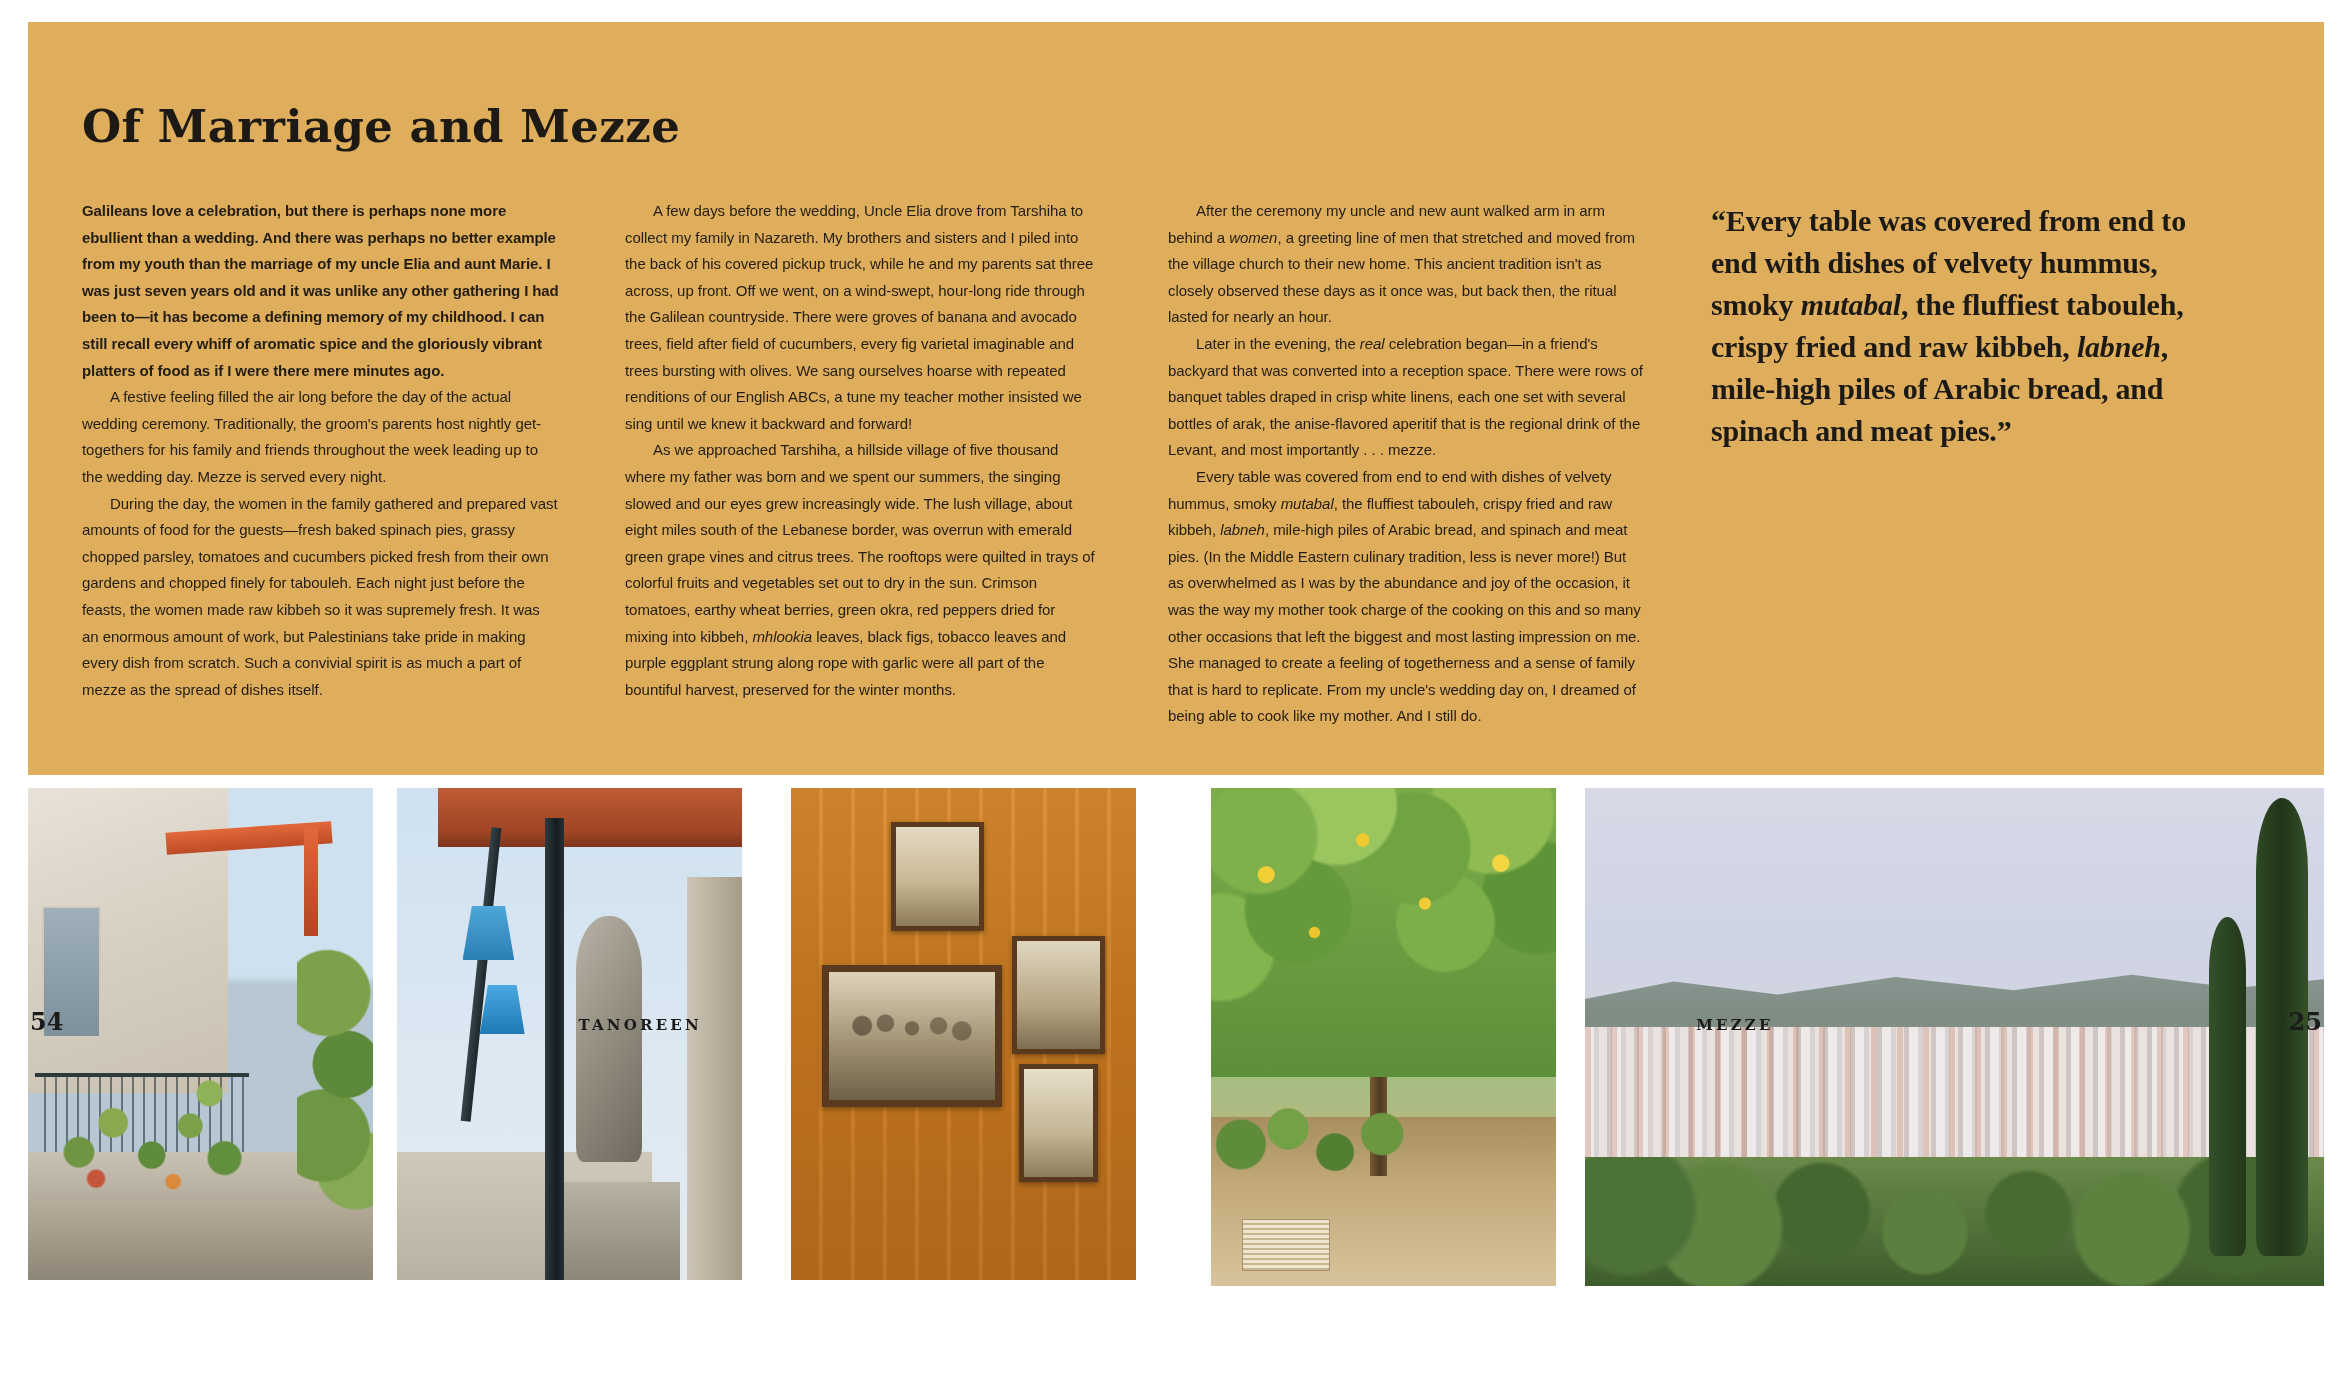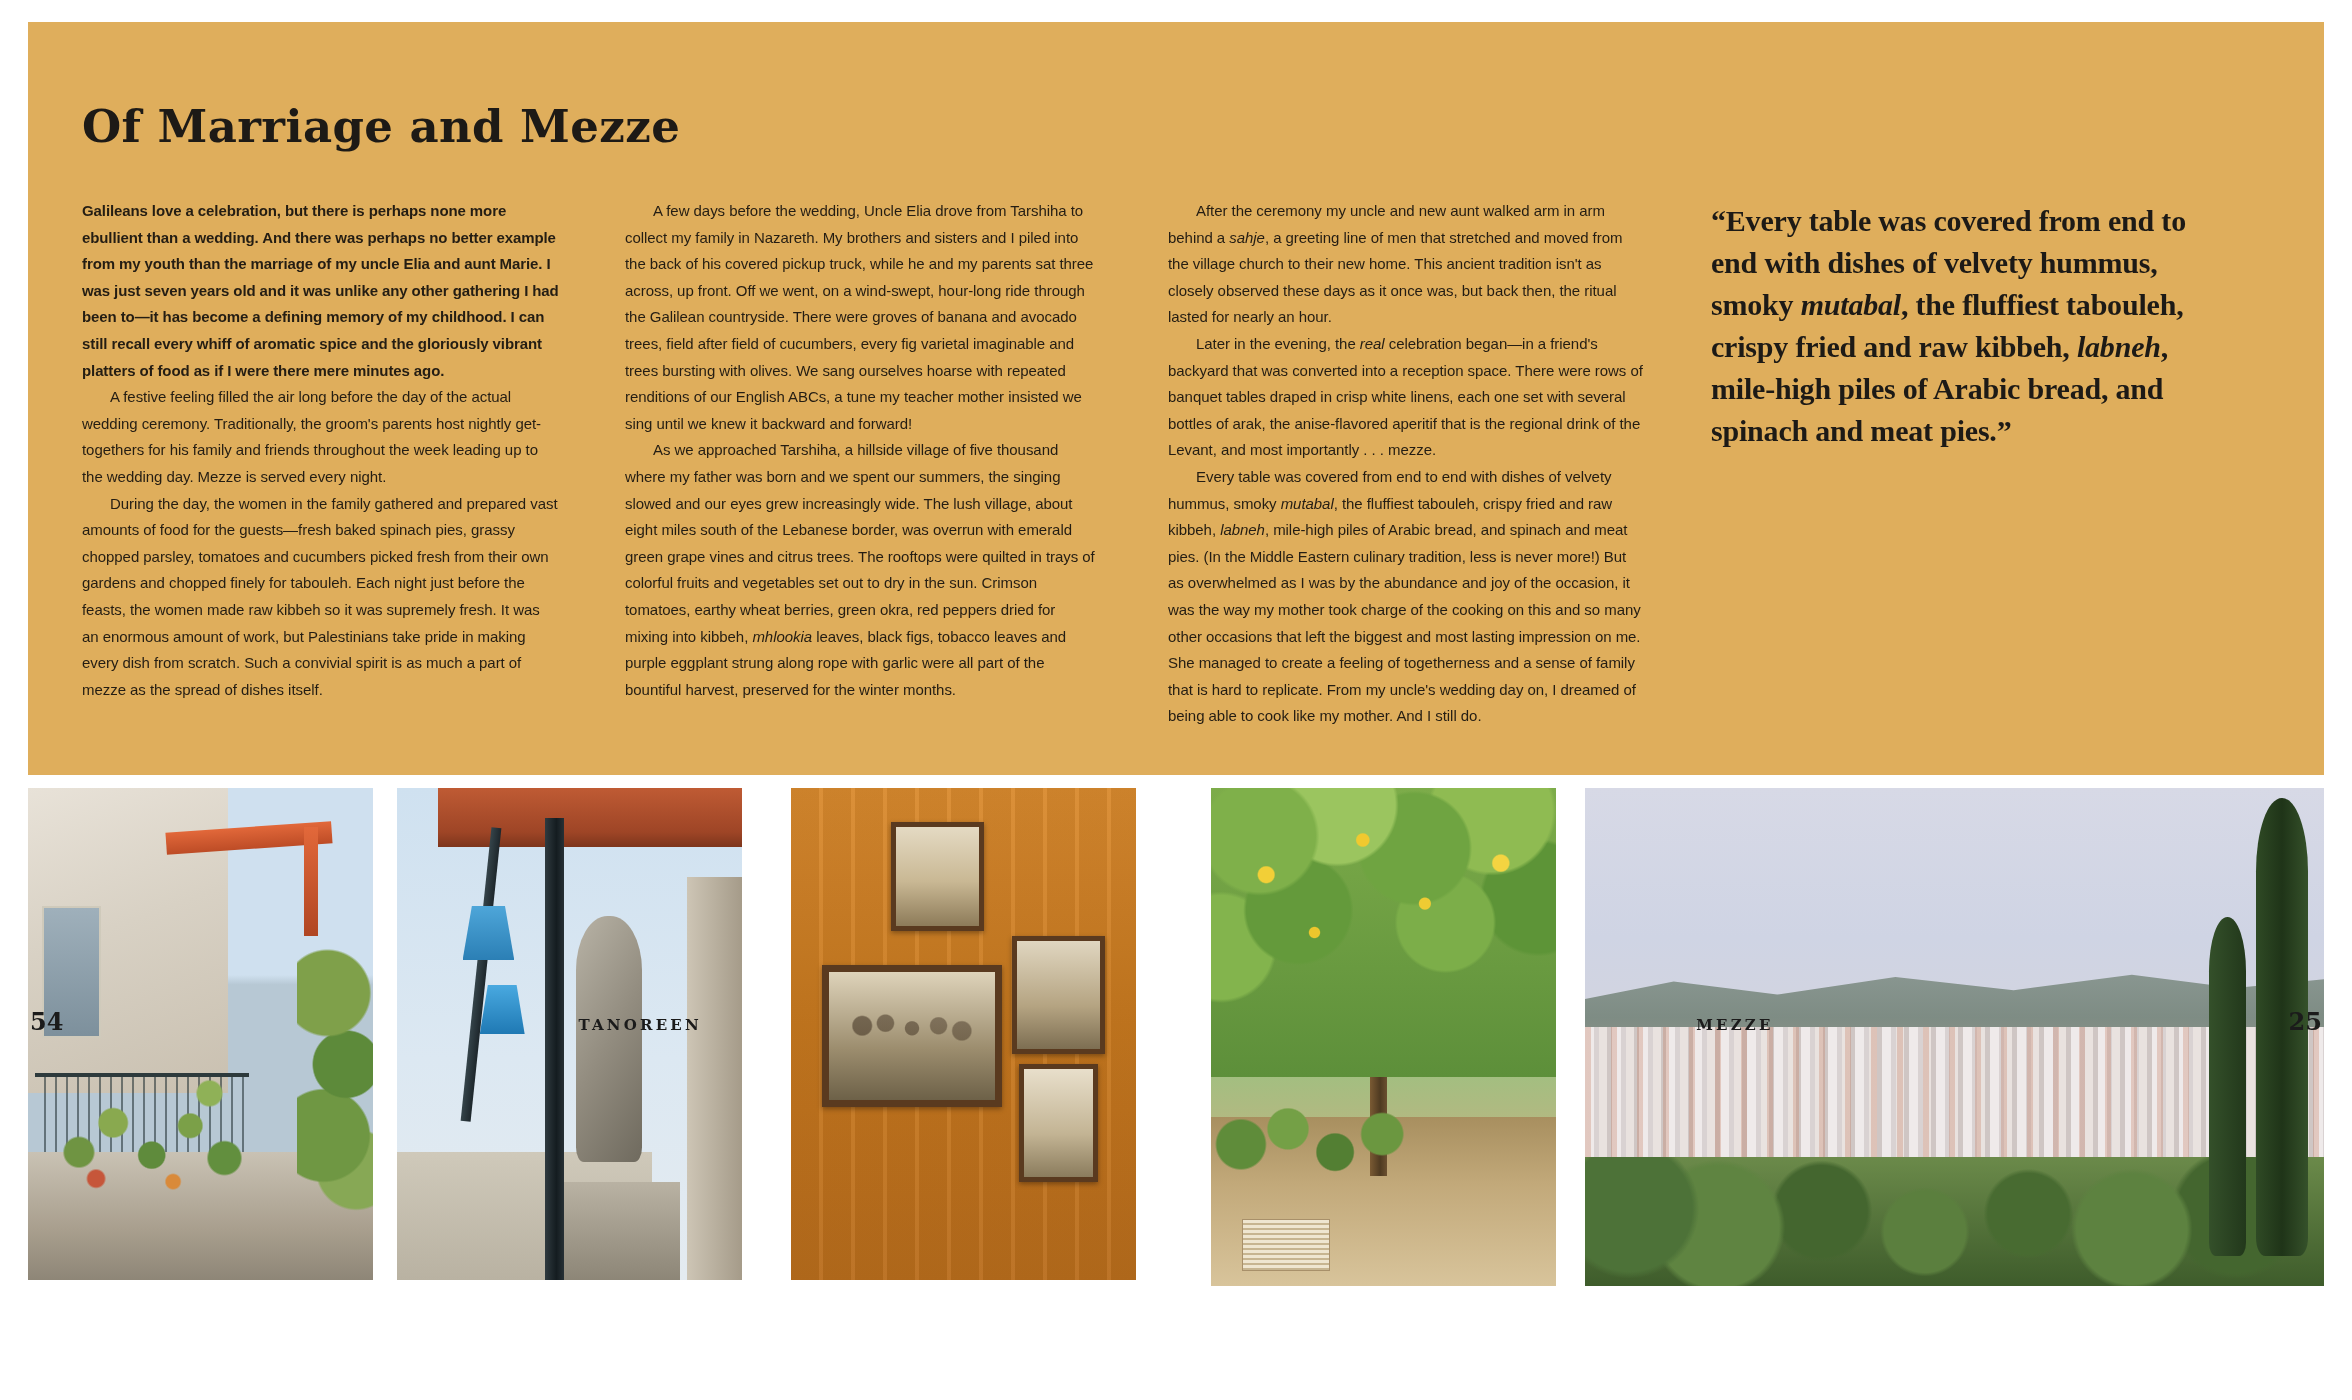--- a/index.html
+++ b/index.html
@@ -377,21 +377,21 @@
       <p class="indent">A festive feeling filled the air long before the day of the actual wedding ceremony. Traditionally, the groom's parents host nightly get-togethers for his family and friends throughout the week leading up to the wedding day. Mezze is served every night.</p>
       <p class="indent">During the day, the women in the family gathered and prepared vast amounts of food for the guests—fresh baked spinach pies, grassy chopped parsley, tomatoes and cucumbers picked fresh from their own gardens and chopped finely for tabouleh. Each night just before the feasts, the women made raw kibbeh so it was supremely fresh. It was an enormous amount of work, but Palestinians take pride in making every dish from scratch. Such a convivial spirit is as much a part of mezze as the spread of dishes itself.</p>
     </div>
 
     <div class="col">
       <p class="indent">A few days before the wedding, Uncle Elia drove from Tarshiha to collect my family in Nazareth. My brothers and sisters and I piled into the back of his covered pickup truck, while he and my parents sat three across, up front. Off we went, on a wind-swept, hour-long ride through the Galilean countryside. There were groves of banana and avocado trees, field after field of cucumbers, every fig varietal imaginable and trees bursting with olives. We sang ourselves hoarse with repeated renditions of our English ABCs, a tune my teacher mother insisted we sing until we knew it backward and forward!</p>
       <p class="indent">As we approached Tarshiha, a hillside village of five thousand where my father was born and we spent our summers, the singing slowed and our eyes grew increasingly wide. The lush village, about eight miles south of the Lebanese border, was overrun with emerald green grape vines and citrus trees. The rooftops were quilted in trays of colorful fruits and vegetables set out to dry in the sun. Crimson tomatoes, earthy wheat berries, green okra, red peppers dried for mixing into kibbeh, <em>mhlookia</em> leaves, black figs, tobacco leaves and purple eggplant strung along rope with garlic were all part of the bountiful harvest, preserved for the winter months.</p>
     </div>
 
     <div class="col">
-      <p class="indent">After the ceremony my uncle and new aunt walked arm in arm behind a <em>sahje</em>, a greeting line of men that stretched and moved from the village church to their new home. This ancient tradition isn't as closely observed these days as it once was, but back then, the ritual lasted for nearly an hour.</p>
+      <p class="indent">After the ceremony my uncle and new aunt walked arm in arm behind a <em>women</em>, a greeting line of men that stretched and moved from the village church to their new home. This ancient tradition isn't as closely observed these days as it once was, but back then, the ritual lasted for nearly an hour.</p>
       <p class="indent">Later in the evening, the <em>real</em> celebration began—in a friend's backyard that was converted into a reception space. There were rows of banquet tables draped in crisp white linens, each one set with several bottles of arak, the anise-flavored aperitif that is the regional drink of the Levant, and most importantly . . . mezze.</p>
       <p class="indent">Every table was covered from end to end with dishes of velvety hummus, smoky <em>mutabal</em>, the fluffiest tabouleh, crispy fried and raw kibbeh, <em>labneh</em>, mile-high piles of Arabic bread, and spinach and meat pies. (In the Middle Eastern culinary tradition, less is never more!) But as overwhelmed as I was by the abundance and joy of the occasion, it was the way my mother took charge of the cooking on this and so many other occasions that left the biggest and most lasting impression on me. She managed to create a feeling of togetherness and a sense of family that is hard to replicate. From my uncle's wedding day on, I dreamed of being able to cook like my mother. And I still do.</p>
     </div>
 
     <div class="quote-col">
       <p class="pull-quote">“Every table was covered from end to end with dishes of velvety hummus, smoky <em>mutabal</em>, the fluffiest tabouleh, crispy fried and raw kibbeh, <em>labneh</em>, mile-high piles of Arabic bread, and spinach and meat pies.”</p>
     </div>
 
   </div>
 

